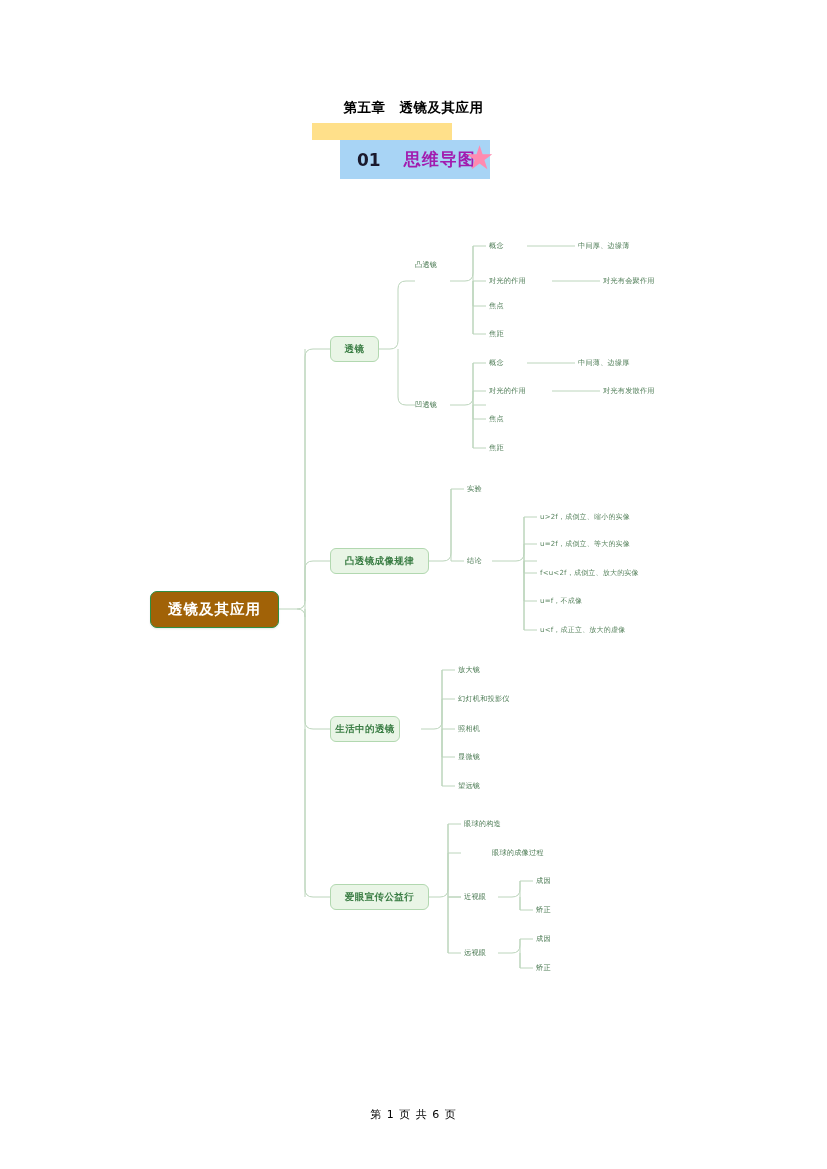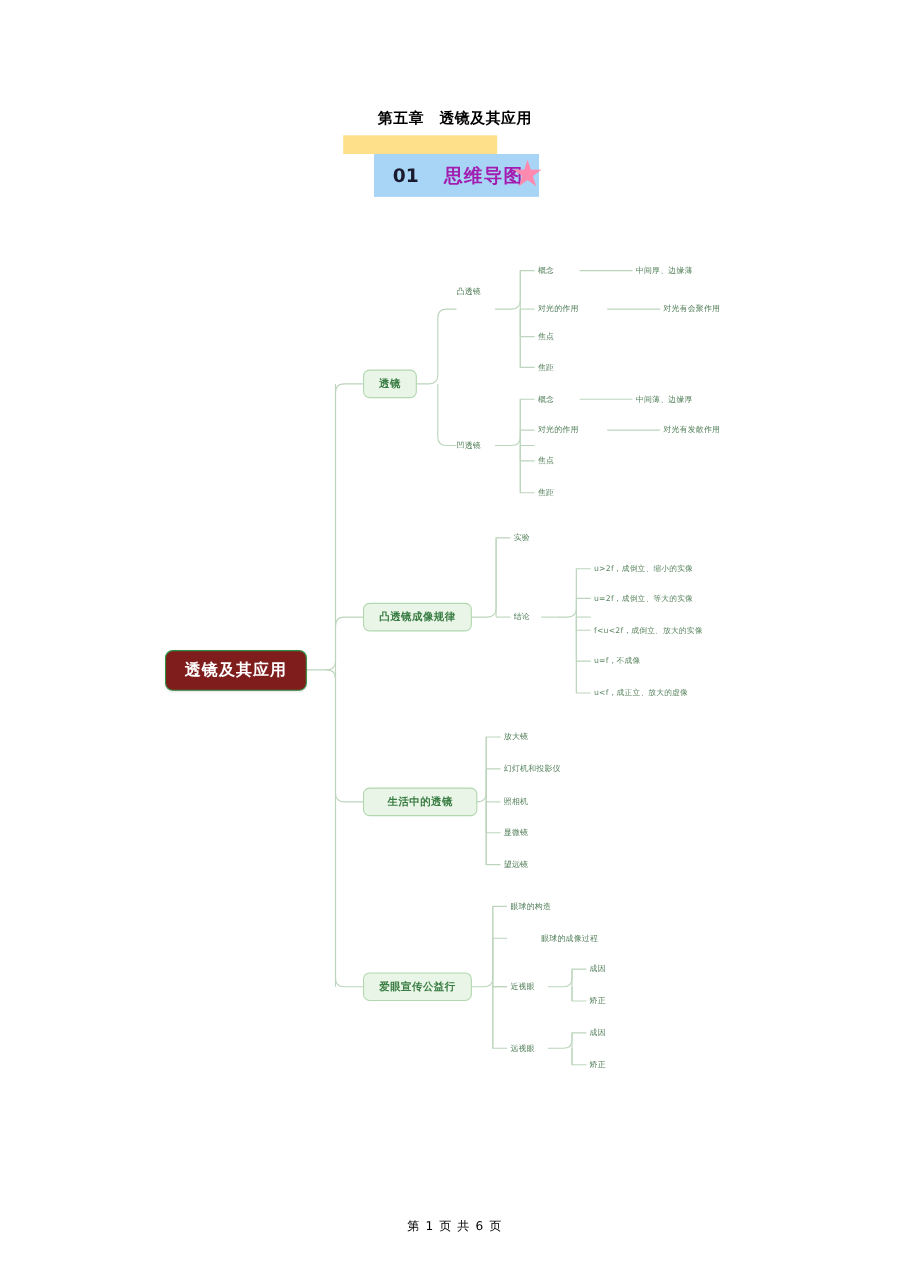--- a/index.html
+++ b/index.html
@@ -92,21 +92,21 @@
 
   .node {
     position: absolute;
     box-sizing: border-box;
     display: flex;
     align-items: center;
     justify-content: center;
     white-space: nowrap;
   }
   .node-root {
-    background: #7f1d1d;
+    background: #a16207;
     border: 1px solid #2e8f43;
     border-radius: 7px;
     color: #ffffff;
     font-size: 14.5px;
     font-weight: bold;
     letter-spacing: 1px;
     box-shadow: 0 1px 2px rgba(0,0,0,0.10);
   }
   .node-branch {
     background: #e9f5e6;
@@ -229,21 +229,21 @@
       <path d="M520,939 V968"></path>
     </g>
   </svg>
 
   <div class="node node-root" style="left:150px; top:591px; width:129px; height:37px;">透镜及其应用</div>
 
   <div class="node node-branch" style="left:330px; top:336px; width:49px; height:26px;font-family:Liberation Serif, serif;">透镜</div>
 
   <div class="node node-branch" style="left:330px; top:548px; width:99px; height:26px;">凸透镜成像规律</div>
 
-  <div class="node node-branch" style="left:330px; top:716px; width:104px; height:26px;">生活中的透镜</div>
+  <div class="node node-branch" style="left:330px; top:716px; width:70px; height:26px;">生活中的透镜</div>
 
   <div class="node node-branch" style="left:330px; top:884px; width:99px; height:26px;">爱眼宣传公益行</div>
 
   <div class="leaf" style="left:415px; top:260px;">凸透镜</div>
   <div class="leaf" style="left:415px; top:400px;">凹透镜</div>
 
   <div class="leaf" style="left:489px; top:241px;">概念</div>
   <div class="leaf" style="left:578px; top:241px;">中间厚、边缘薄</div>
 
   <div class="leaf" style="left:489px; top:276px;">对光的作用</div>

